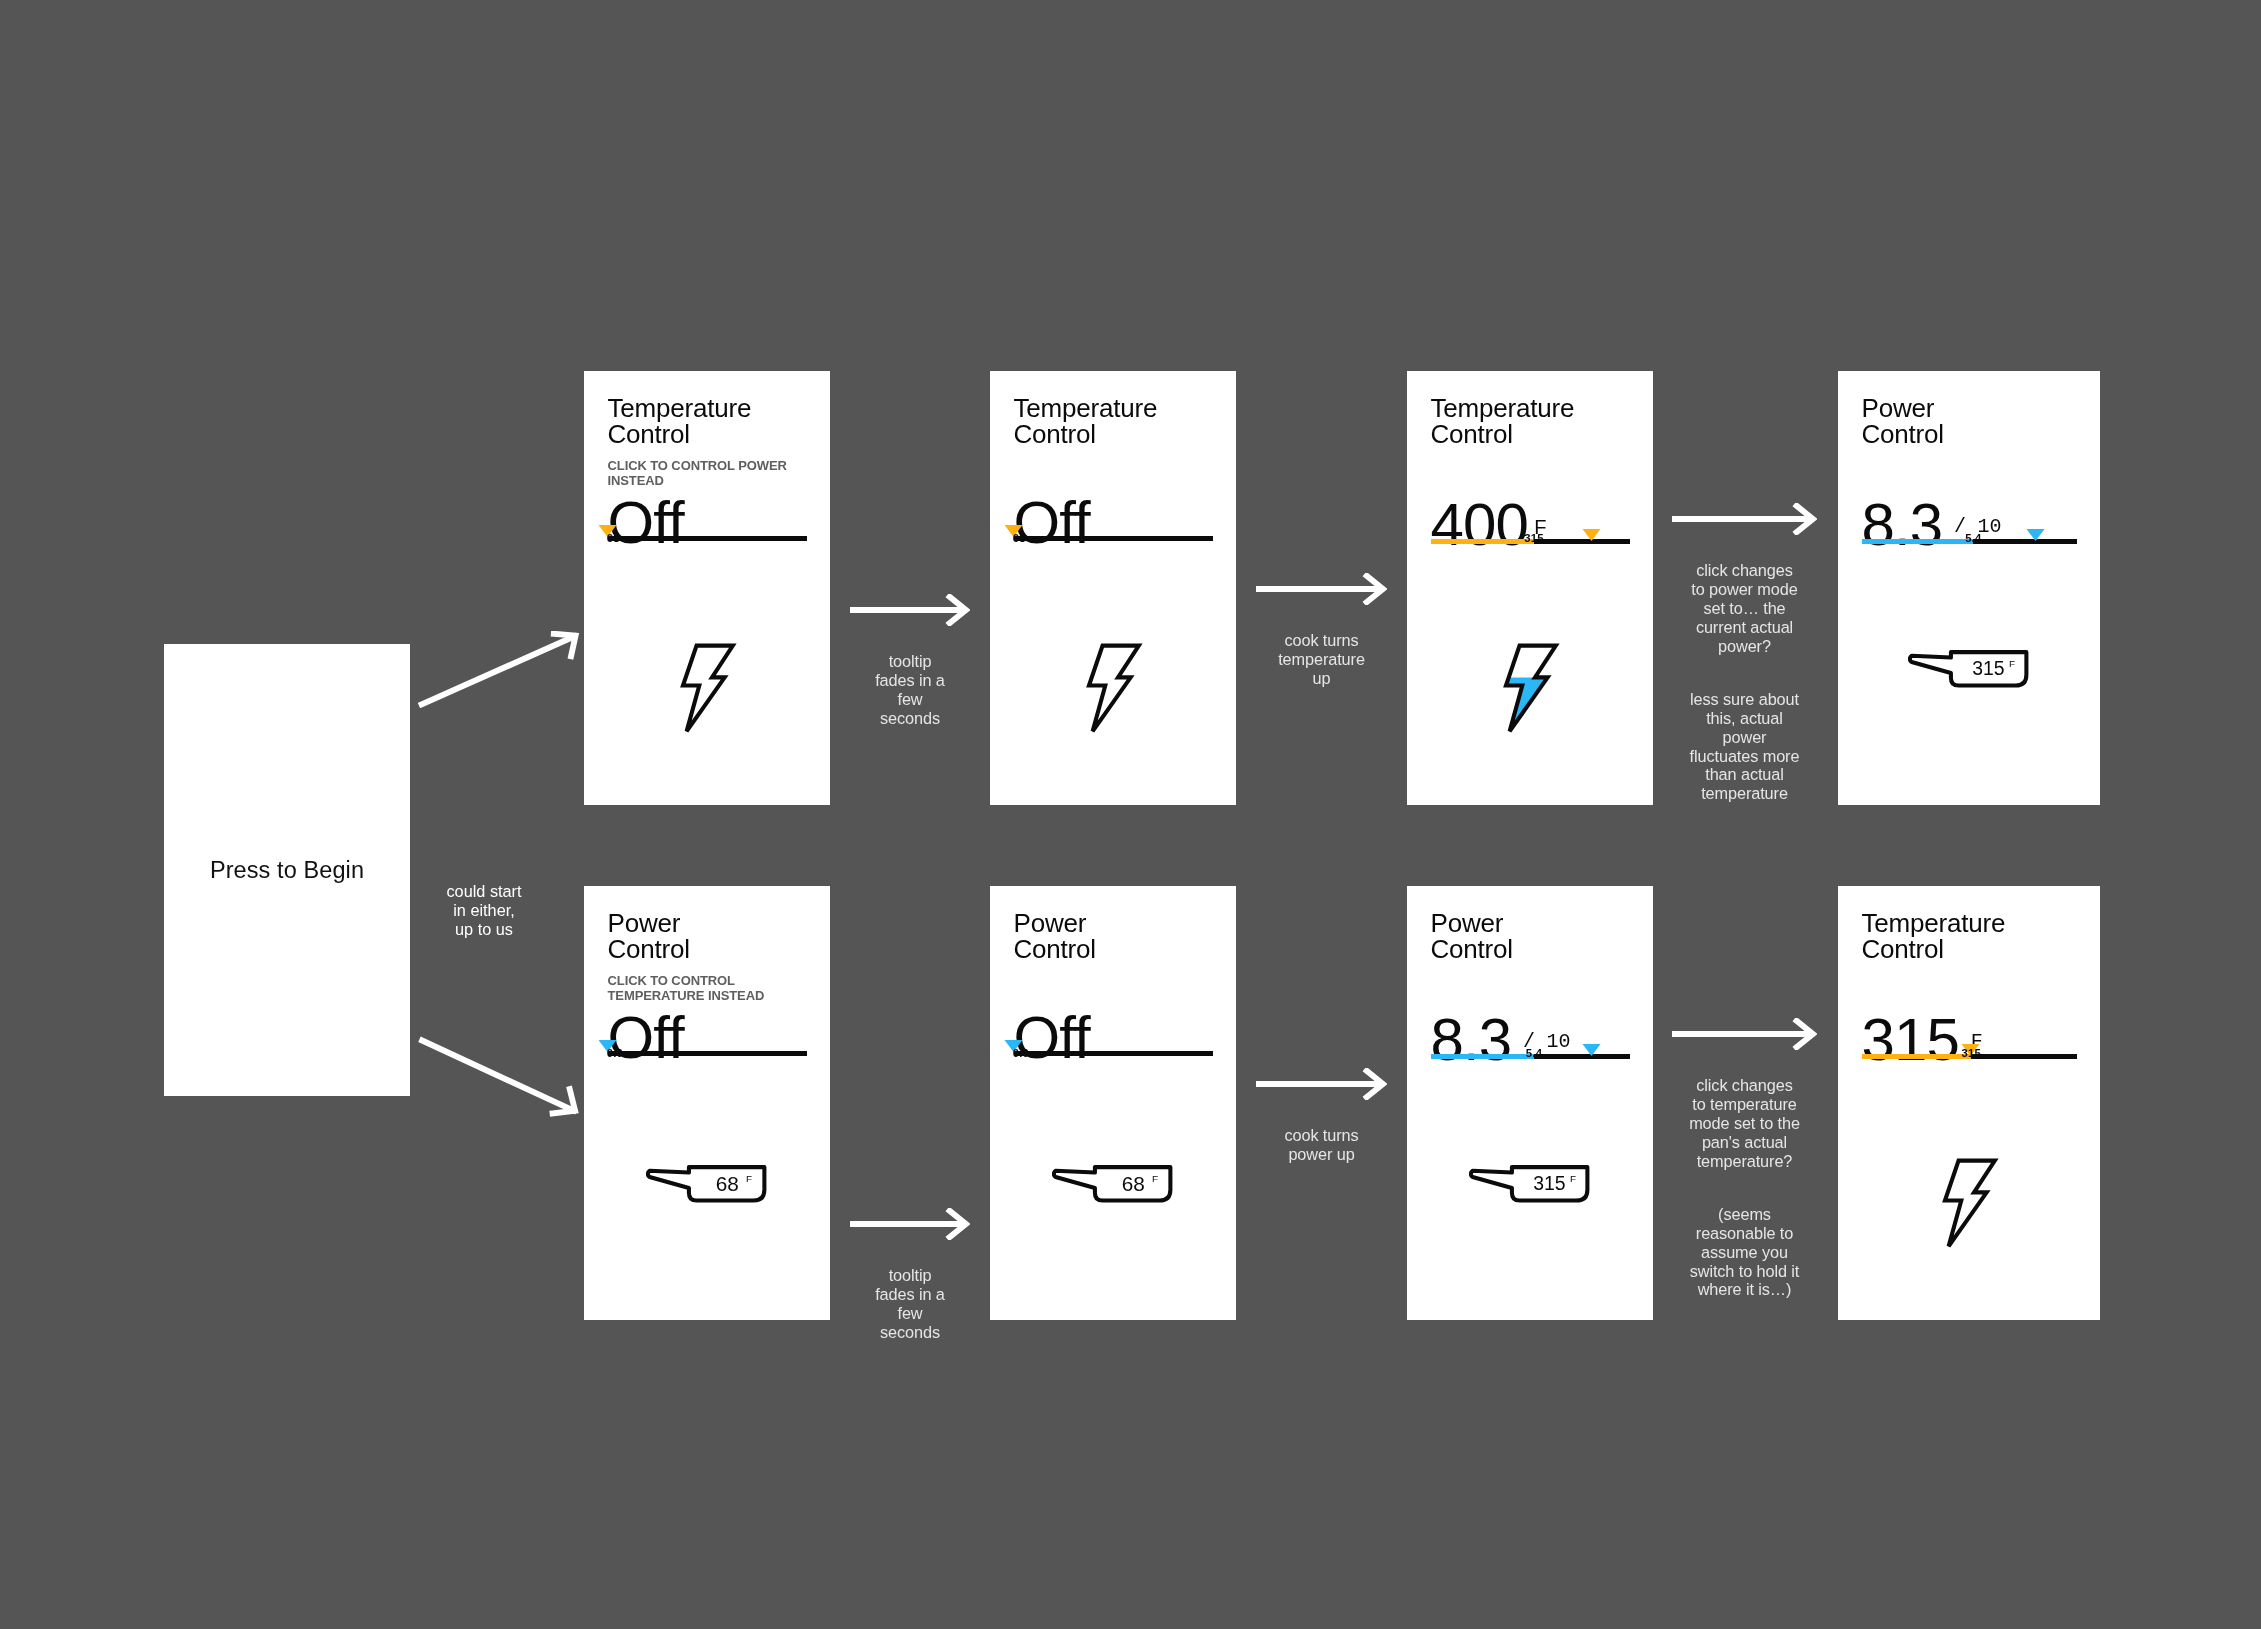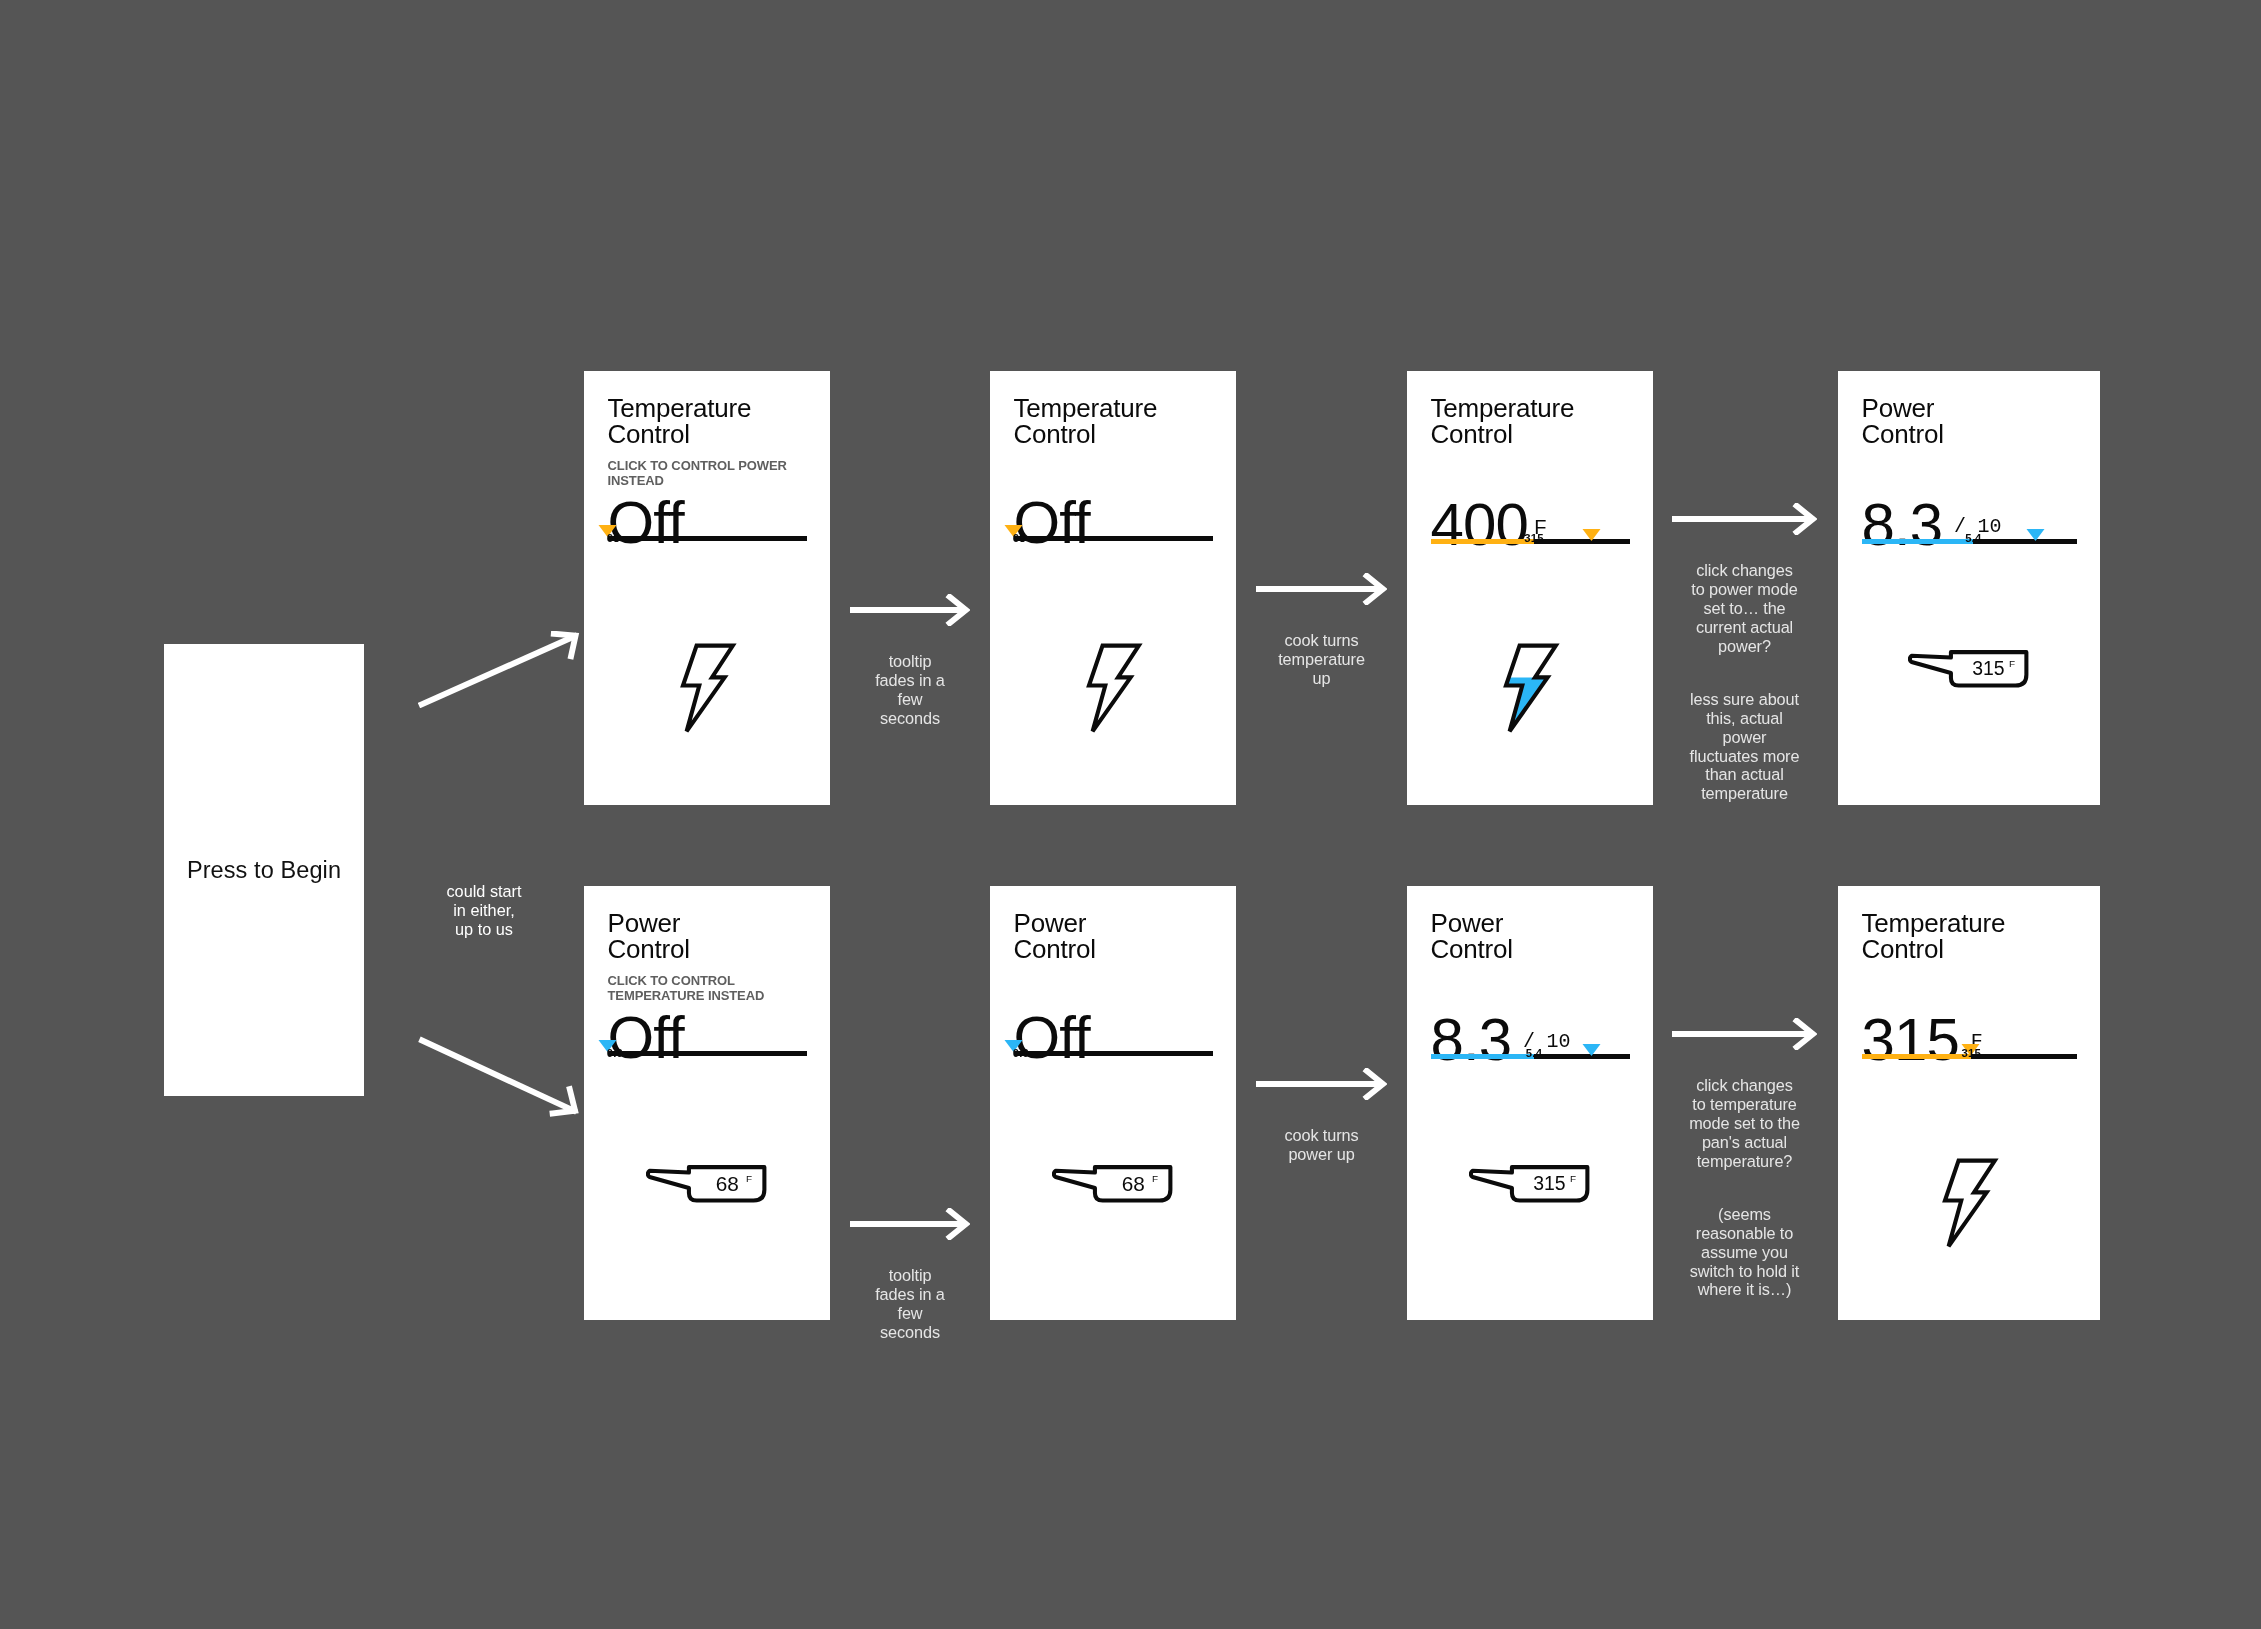--- a/index.html
+++ b/index.html
@@ -22,21 +22,21 @@
   
   .card {
     position: absolute;
     background: #ffffff;
     box-sizing: border-box;
     padding: 23.5px 23.5px 0 23.5px;
   }
   .card.begin {
     left: 164px;
     top: 644px;
-    width: 200px;
+    width: 246px;
     height: 452px;
     display: flex;
     align-items: center;
     justify-content: center;
     padding: 0;
   }
   .begin-label {
     font-size: 23.5px;
     color: #111;
     letter-spacing: 0.1px;

